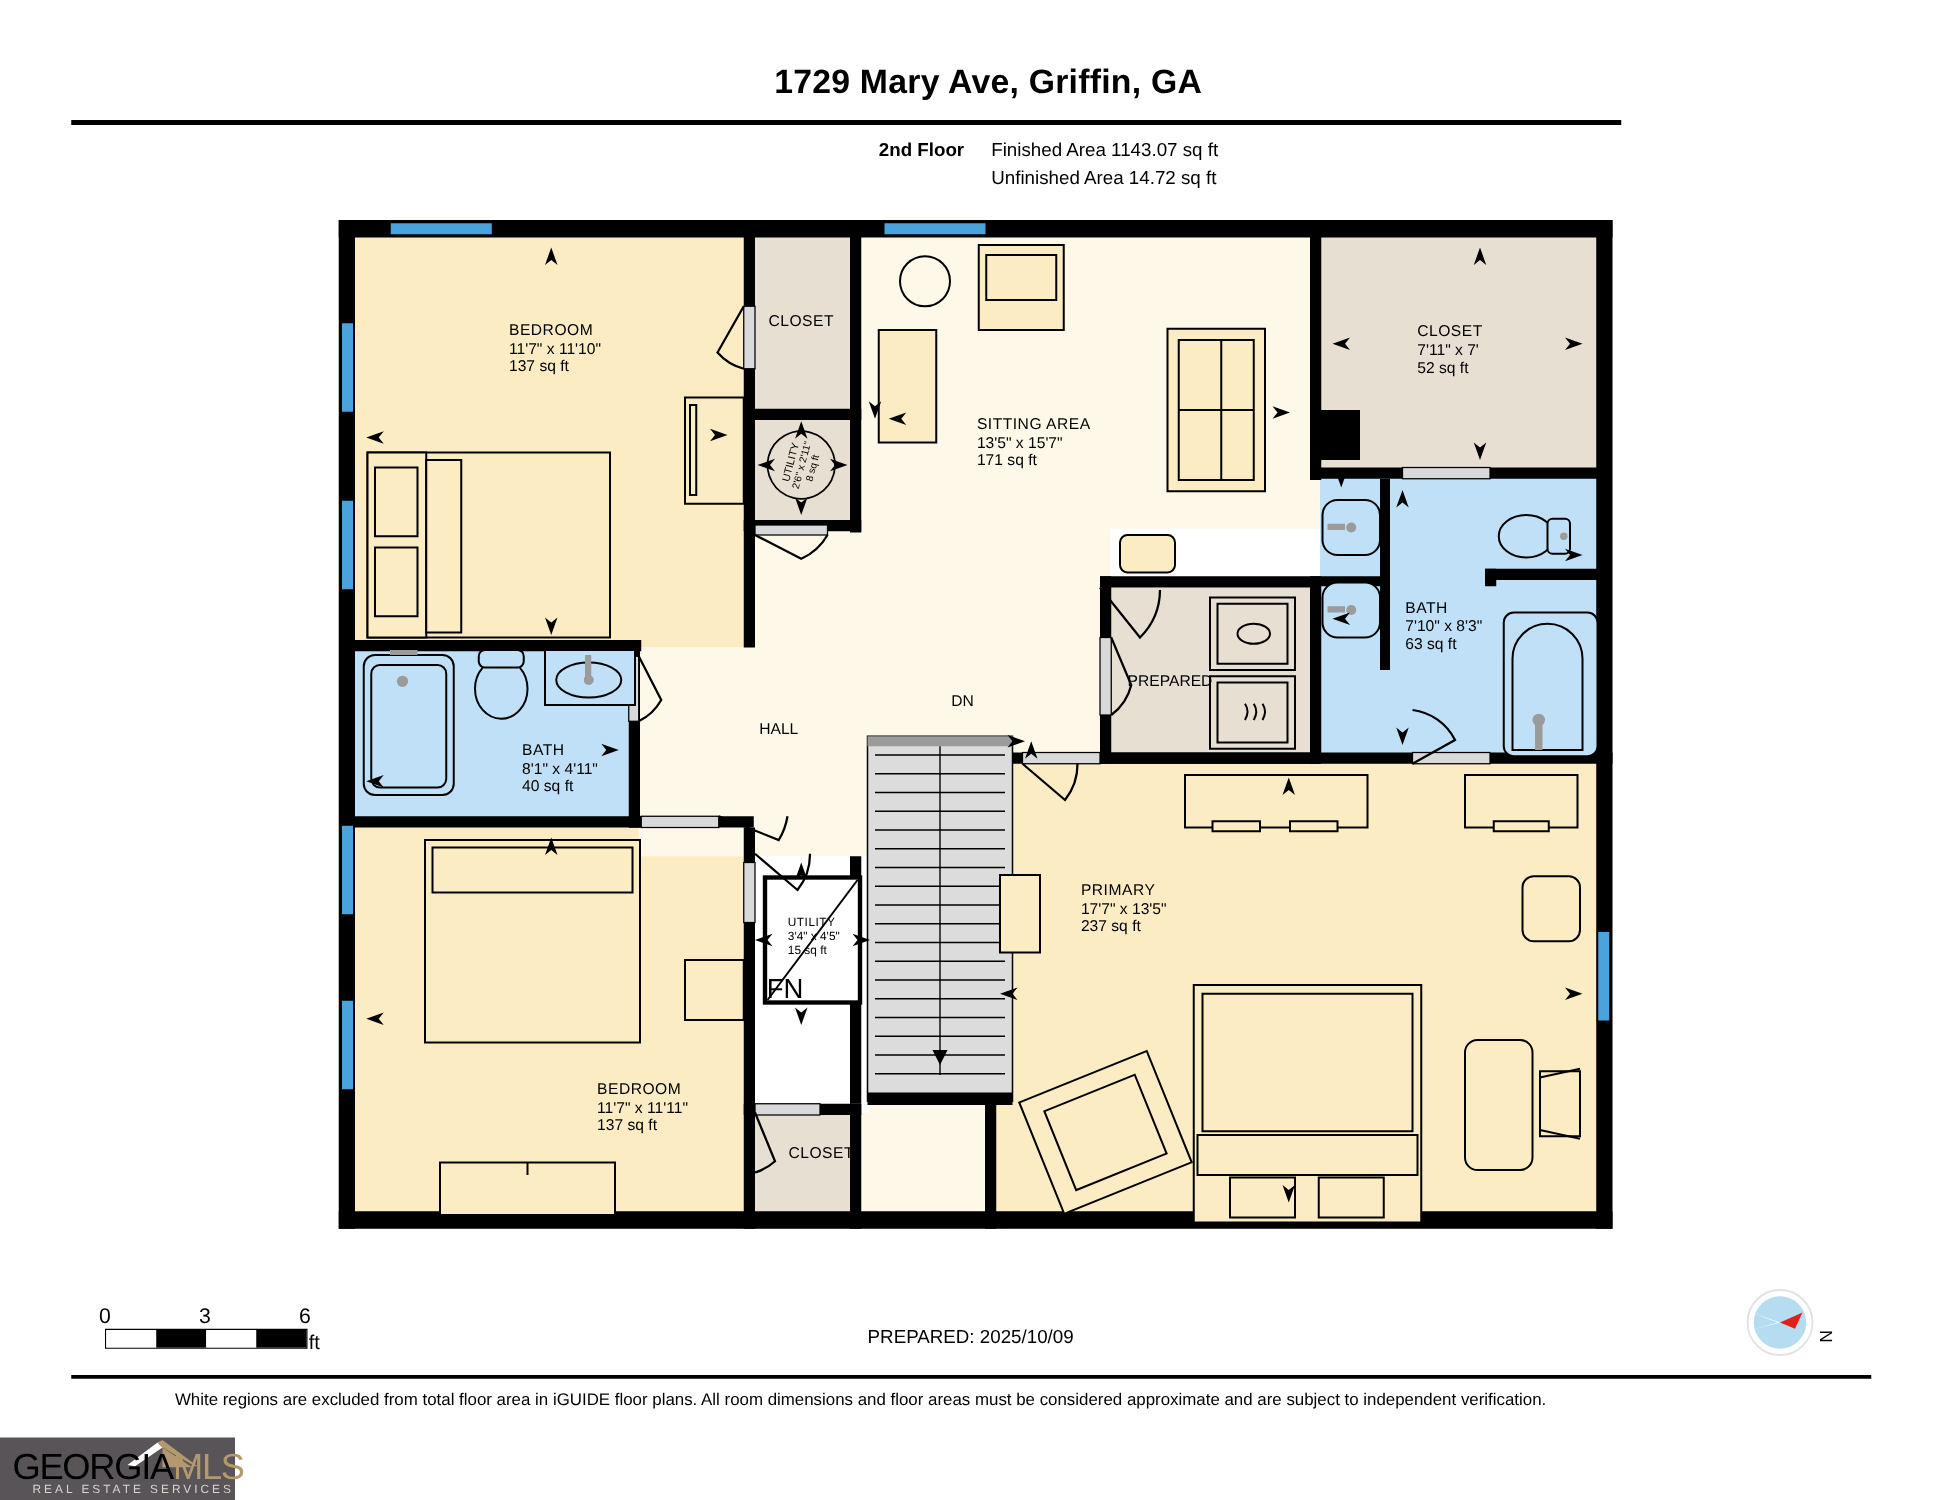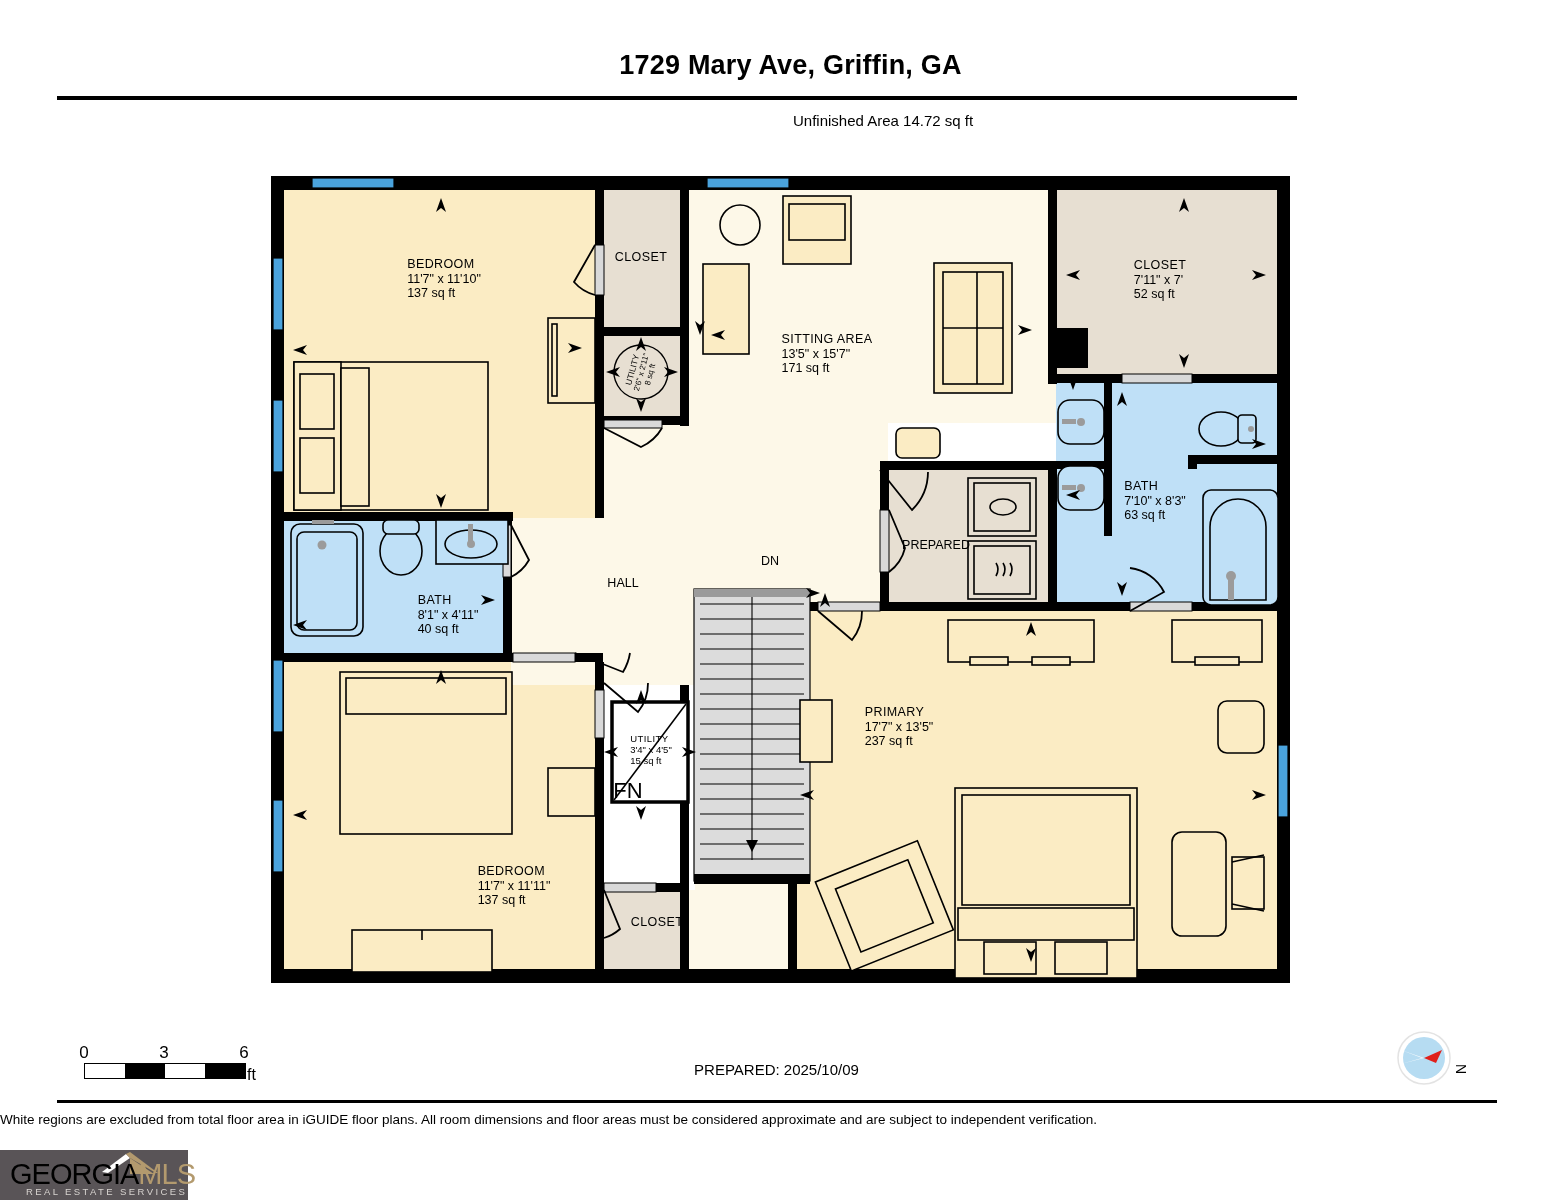--- a/index.html
+++ b/index.html
@@ -42,21 +42,21 @@
   #scale-3{position:absolute;left:164px;top:1043px;font-size:17px;transform:translateX(-50%);}
   #scale-6{position:absolute;left:244px;top:1043px;font-size:17px;transform:translateX(-50%);}
   #scale-unit{position:absolute;left:247px;top:1066px;font-size:16px;}
 
   #prepared{position:absolute;left:0;top:1061px;width:1553px;text-align:center;font-size:15px;}
 
   #compass{position:absolute;left:1396px;top:1030px;width:56px;height:56px;}
   #compass-n{position:absolute;left:1456px;top:1061px;font-size:14px;transform:rotate(90deg);}
 
   #footer-rule{position:absolute;left:57px;top:1100px;width:1440px;height:3px;background:#000;}
-  #disclaimer{position:absolute;left:0;top:1112px;width:1237px;text-align:left;font-size:13.5px;}
+  #disclaimer{position:absolute;left:0;top:1112px;width:1237px;text-align:right;font-size:13.5px;}
 
   #logo{position:absolute;left:0;top:1150px;width:188px;height:50px;background:#595457;}
   #logo-main{position:absolute;left:10px;top:1158px;font-size:29px;letter-spacing:-1px;font-weight:500;}
   #logo-main .g{color:#000000;}
   #logo-main .m{color:#b39a6e;}
   #logo-sub{position:absolute;left:26px;top:1186px;font-size:9.5px;letter-spacing:2.4px;color:#d8d4d0;}
   #logo-roof{position:absolute;left:100px;top:1152px;width:60px;height:22px;}
 
   
   .rlabel{position:absolute;text-align:left;font-size:12.5px;line-height:14.5px;white-space:nowrap;transform:translateX(-50%);}
@@ -65,20 +65,21 @@
 </style>
 </head>
 <body>
 
 <div class="page">
 
   <div id="title">1729 Mary Ave, Griffin, GA</div>
   <div id="title-rule"></div>
 
   <div id="floor-meta">
+    <div><span class="flabel">2nd Floor</span><span class="fval">Finished Area 1143.07 sq ft</span></div>
     <div class="row2"><span class="fval">Unfinished Area 14.72 sq ft</span></div>
   </div>
 
   <svg id="plan" viewBox="0 0 1553 1200" xmlns="http://www.w3.org/2000/svg">
     <defs>
       <style>
         .rm   { fill:#fbecc4; }
         .hl   { fill:#fdf8e8; }
         .cl   { fill:#e7dfd2; }
         .bt   { fill:#bfe0f7; }

